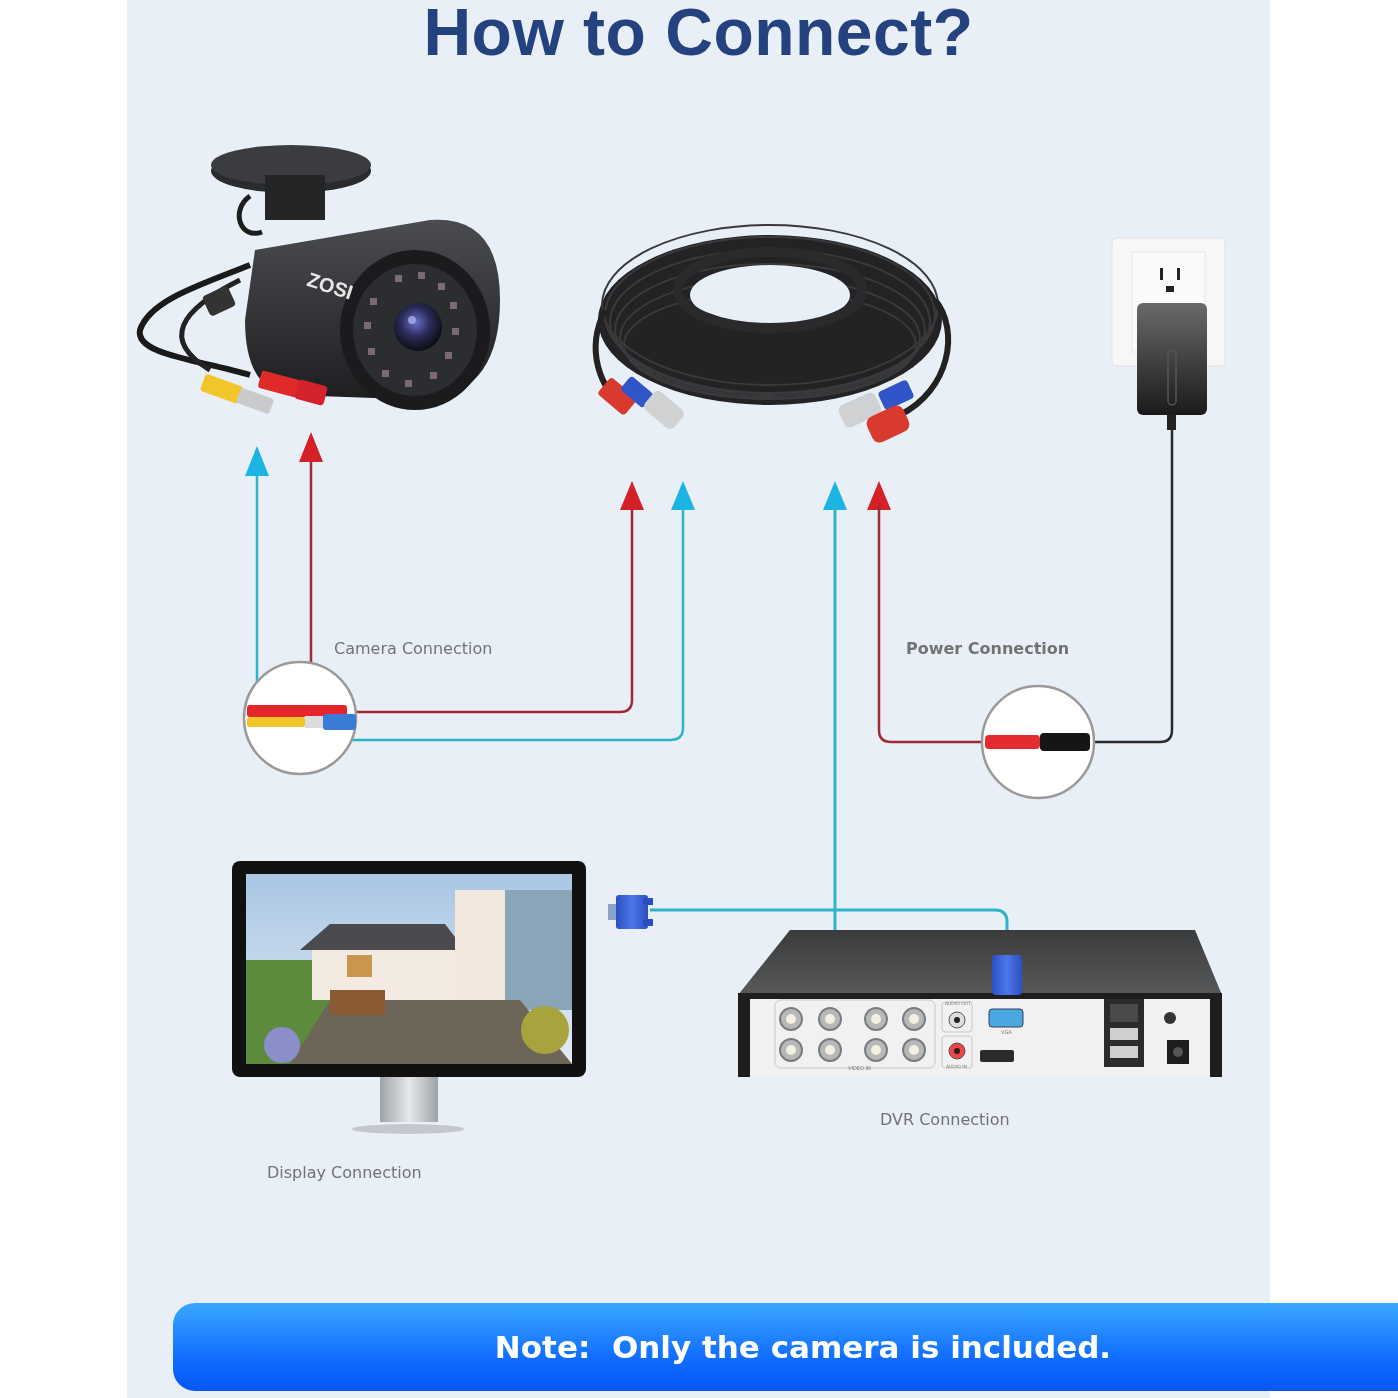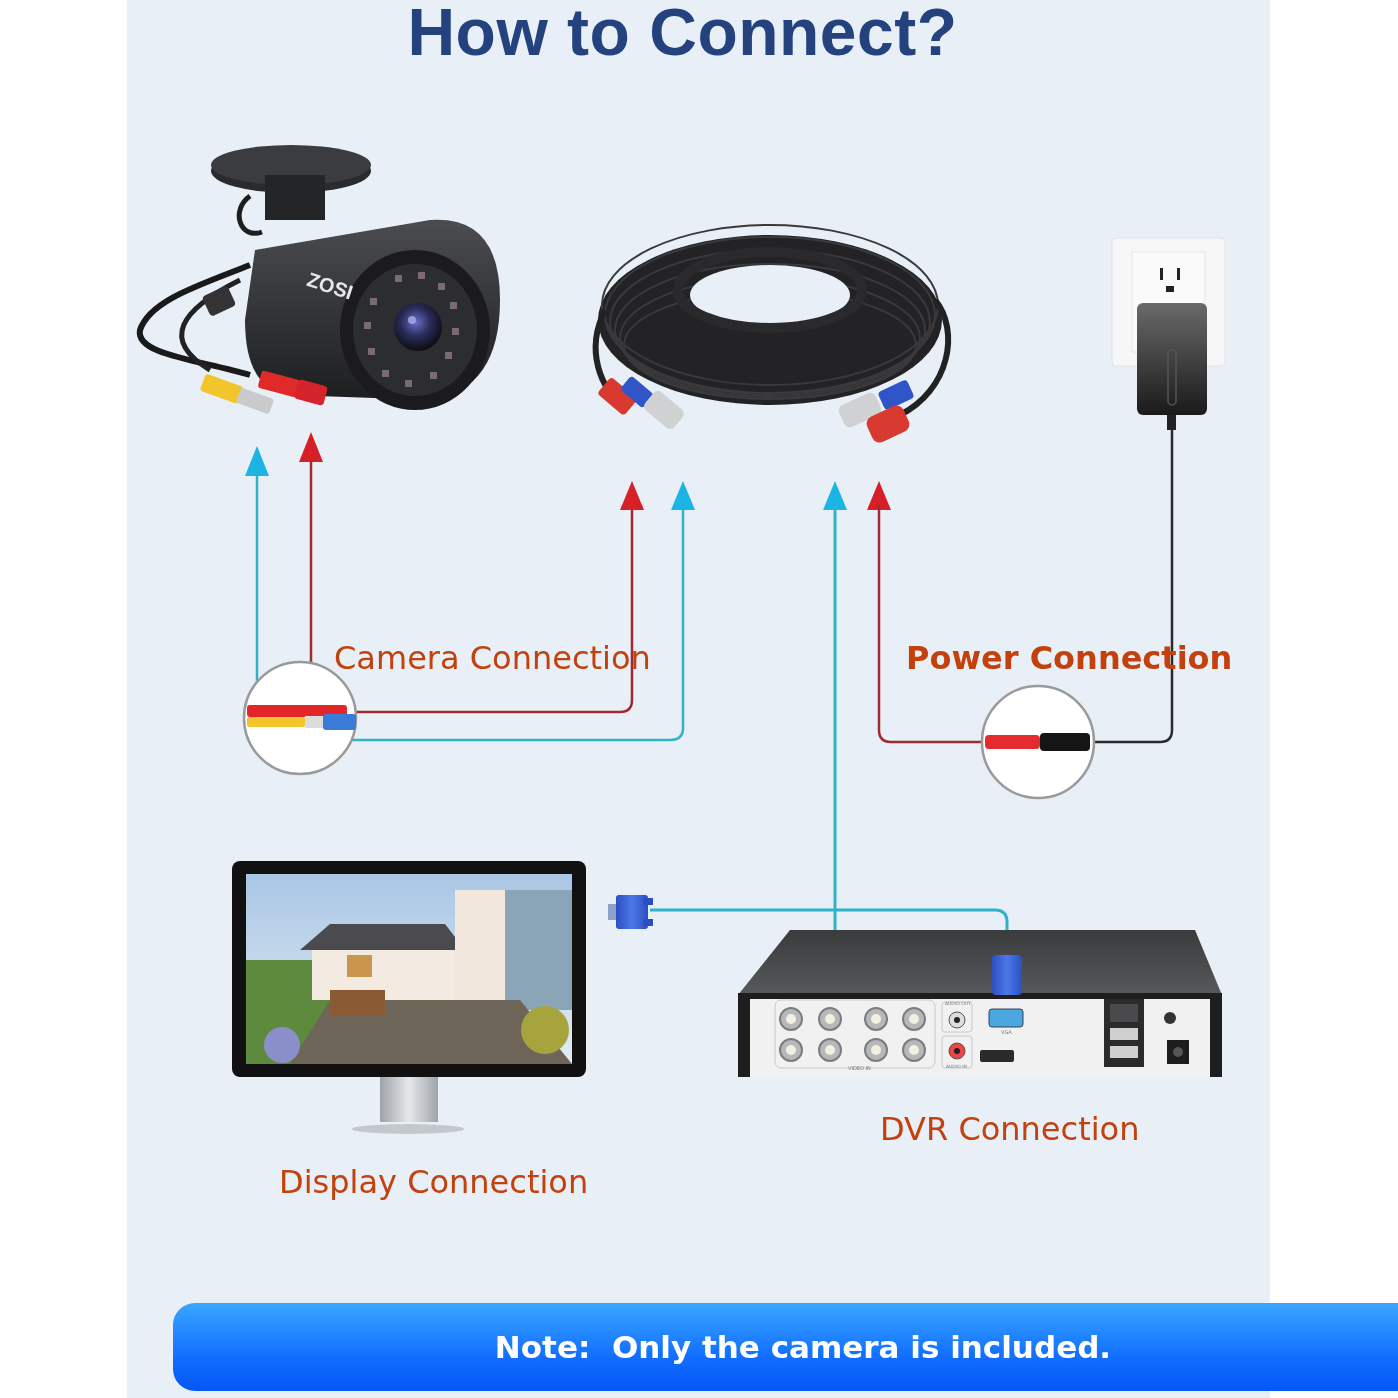--- a/index.html
+++ b/index.html
@@ -2,33 +2,33 @@
 <html><head>
 <meta charset="utf-8">
 <style>
   html, body { margin: 0; padding: 0; background: #ffffff; }
   body { width: 1398px; height: 1398px; position: relative; overflow: hidden;
          font-family: "DejaVu Sans", sans-serif; }
   .panel { position: absolute; left: 127px; top: 0; width: 1143px; height: 1398px; background: #e9eff7; }
   .title { position: absolute; left: 0; top: -6px; width: 1143px; text-align: center;
            font-family: "Liberation Sans", sans-serif; font-weight: bold; font-size: 66px;
            color: #24427e; letter-spacing: 0.5px; }
-  .label { position: absolute; font-family: "DejaVu Sans", sans-serif; font-size: 32px; color: #c2410c; white-space: nowrap; }
+  .label { position: absolute; font-family: "DejaVu Sans", sans-serif; font-size: 16px; color: #737373; white-space: nowrap; }
   svg.wires { position: absolute; left: 0; top: 0; }
   .note { position: absolute; left: 173px; top: 1303px; width: 1260px; height: 88px; border-radius: 22px;
           background: linear-gradient(180deg, #3aa6ff 0%, #0f6bff 65%, #0557f6 100%);
           display: flex; align-items: center; justify-content: center;
           color: #fff; font-family: "DejaVu Sans", sans-serif; font-weight: bold; font-size: 31px; }
 </style>
 </head>
 <body>
 
 <div class="panel"></div>
 
-<div style="position:absolute;left:111px;top:0;width:1006px;height:90px;">
+<div style="position:absolute;left:127px;top:0;width:1006px;height:90px;">
   <div class="title">How to Connect?</div>
 </div>
 
 <svg class="wires" width="1398" height="1398" viewBox="0 0 1398 1398">
   <defs>
     <linearGradient id="camBody" x1="0" y1="0" x2="0" y2="1">
       <stop offset="0" stop-color="#4a4c50"></stop>
         <stop offset="1" stop-color="#1d1e20"></stop>
     </linearGradient>
     <radialGradient id="lens" cx="0.45" cy="0.4" r="0.6">
@@ -242,18 +242,18 @@
     <circle cx="1170" cy="1018" r="6" fill="#333"></circle>
     <rect x="1167" y="1040" width="22" height="24" fill="#1d1d1d"></rect>
     <circle cx="1178" cy="1052" r="5" fill="#555"></circle>
 
     <rect x="992" y="955" width="30" height="40" rx="4" fill="url(#vgaG)"></rect>
   </g>
 </svg>
 
 <div class="label" style="left:334px;top:639px;">Camera Connection</div>
 <div class="label" style="left:906px;top:639px;font-weight:bold;">Power Connection</div>
-<div class="label" style="left:279px;top:1163px;">Display Connection</div>
+<div class="label" style="left:267px;top:1163px;">Display Connection</div>
 <div class="label" style="left:880px;top:1110px;text-align:right;">DVR Connection</div>
 
 <div class="note">
   <span style="white-space:pre;">Note:  Only the camera is included.</span>
 </div>
 
 </body></html>

